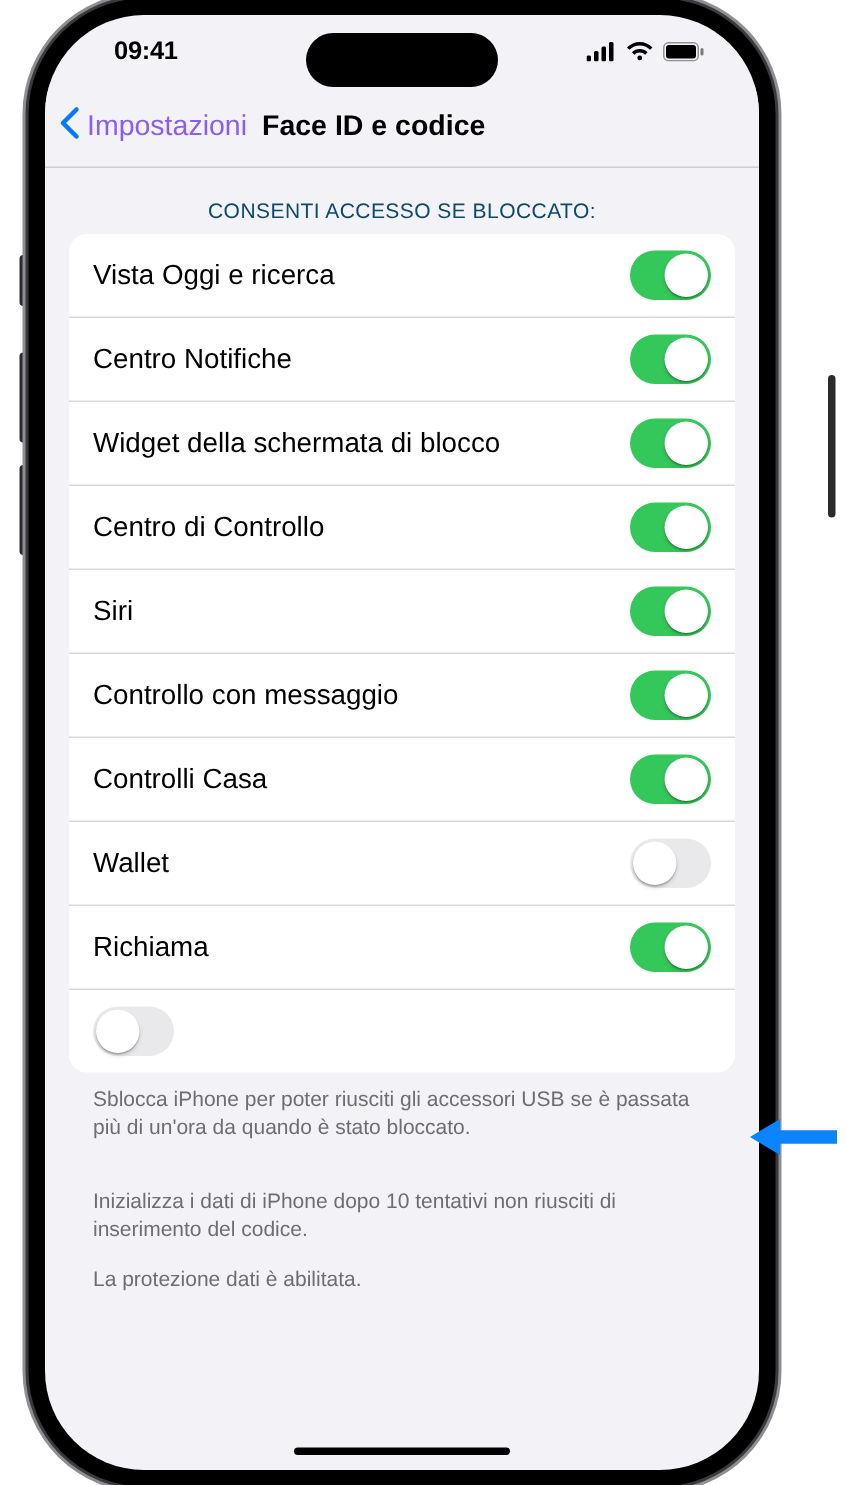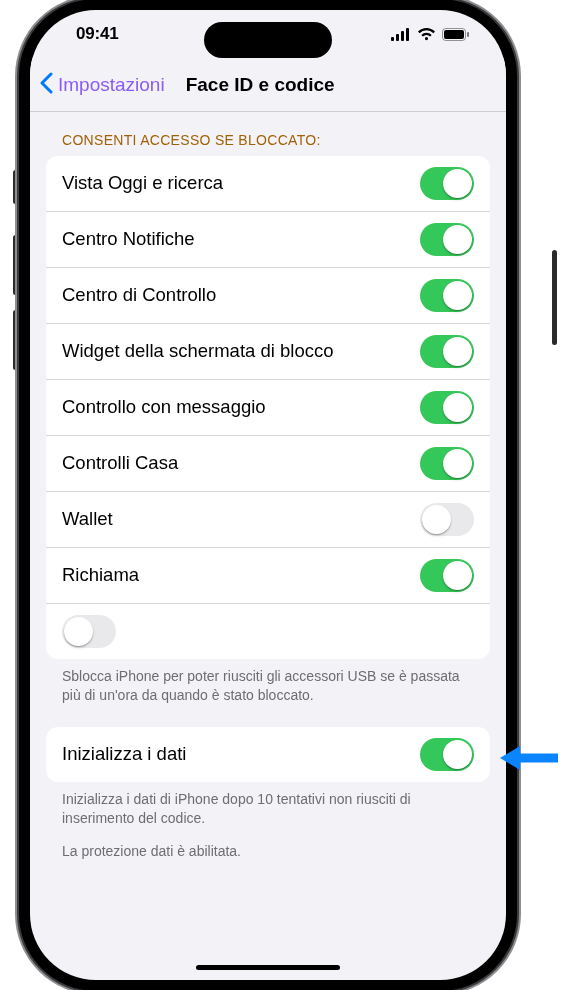--- a/index.html
+++ b/index.html
@@ -83,34 +83,35 @@
     gap: 4px;
     background: #f2f2f7;
     border-bottom: 0.5px solid rgba(0,0,0,0.15);
   }
   .back-chevron { color: #007aff; }
   .back-label { color: #8b5cf6; font-size: 19px; }
   .nav-title {
     font-weight: 600;
     font-size: 19px;
     color: #000;
-    margin-left: 17px;
+    margin-left: 6px;
   }
 
   
   .content {
     flex: 1;
     overflow-y: hidden;
     padding: 14px 16px 0;
   }
   .group-header {
     font-size: 14px;
-    color: #a16207;
+    color: #0c4a6e;
     letter-spacing: 0.3px;
     padding: 6px 16px 8px;
+    text-align: center;
   }
   .group {
     background: #fff;
     border-radius: 12px;
     overflow: hidden;
   }
   .row {
     display: flex;
     align-items: center;
     min-height: 49px;
@@ -236,27 +237,33 @@
             <div class="knob"></div>
           </div>
         </div>
         <div class="row">
           <div class="row-label">Centro Notifiche</div>
           <div class="toggle on">
             <div class="knob"></div>
           </div>
         </div>
         <div class="row">
+          <div class="row-label">Widget della schermata di blocco</div>
+          <div class="toggle on">
+            <div class="knob"></div>
+          </div>
+        </div>
+        <div class="row">
           <div class="row-label">Centro di Controllo</div>
           <div class="toggle on">
             <div class="knob"></div>
           </div>
         </div>
         <div class="row">
-          <div class="row-label">Widget della schermata di blocco</div>
+          <div class="row-label">Siri</div>
           <div class="toggle on">
             <div class="knob"></div>
           </div>
         </div>
         <div class="row">
           <div class="row-label">Controllo con messaggio</div>
           <div class="toggle on">
             <div class="knob"></div>
           </div>
         </div>
@@ -282,28 +289,20 @@
           <div class="toggle">
             <div class="knob"></div>
           </div>
         </div>
       </div>
 
     <div class="group-footer">Sblocca iPhone per poter riusciti gli accessori USB se è passata più di un'ora da quando è stato bloccato.</div>
 
     <div class="spacer"></div>
 
-    <div class="group">
-      <div class="row">
-        <div class="row-label">Inizializza i dati</div>
-        <div id="erase-toggle" class="toggle on">
-            <div class="knob"></div>
-          </div>
-      </div>
-    </div>
 
     <div class="group-footer">Inizializza i dati di iPhone dopo 10 tentativi non riusciti di inserimento del codice.</div>
     <div class="group-footer extra">La protezione dati è abilitata.</div>
 
   </div>
 
   <div class="home-indicator"></div>
 </div>
 
 <svg class="callout-arrow" style="left:498px; top:740px;" width="60" height="36" viewBox="0 0 60 36">

